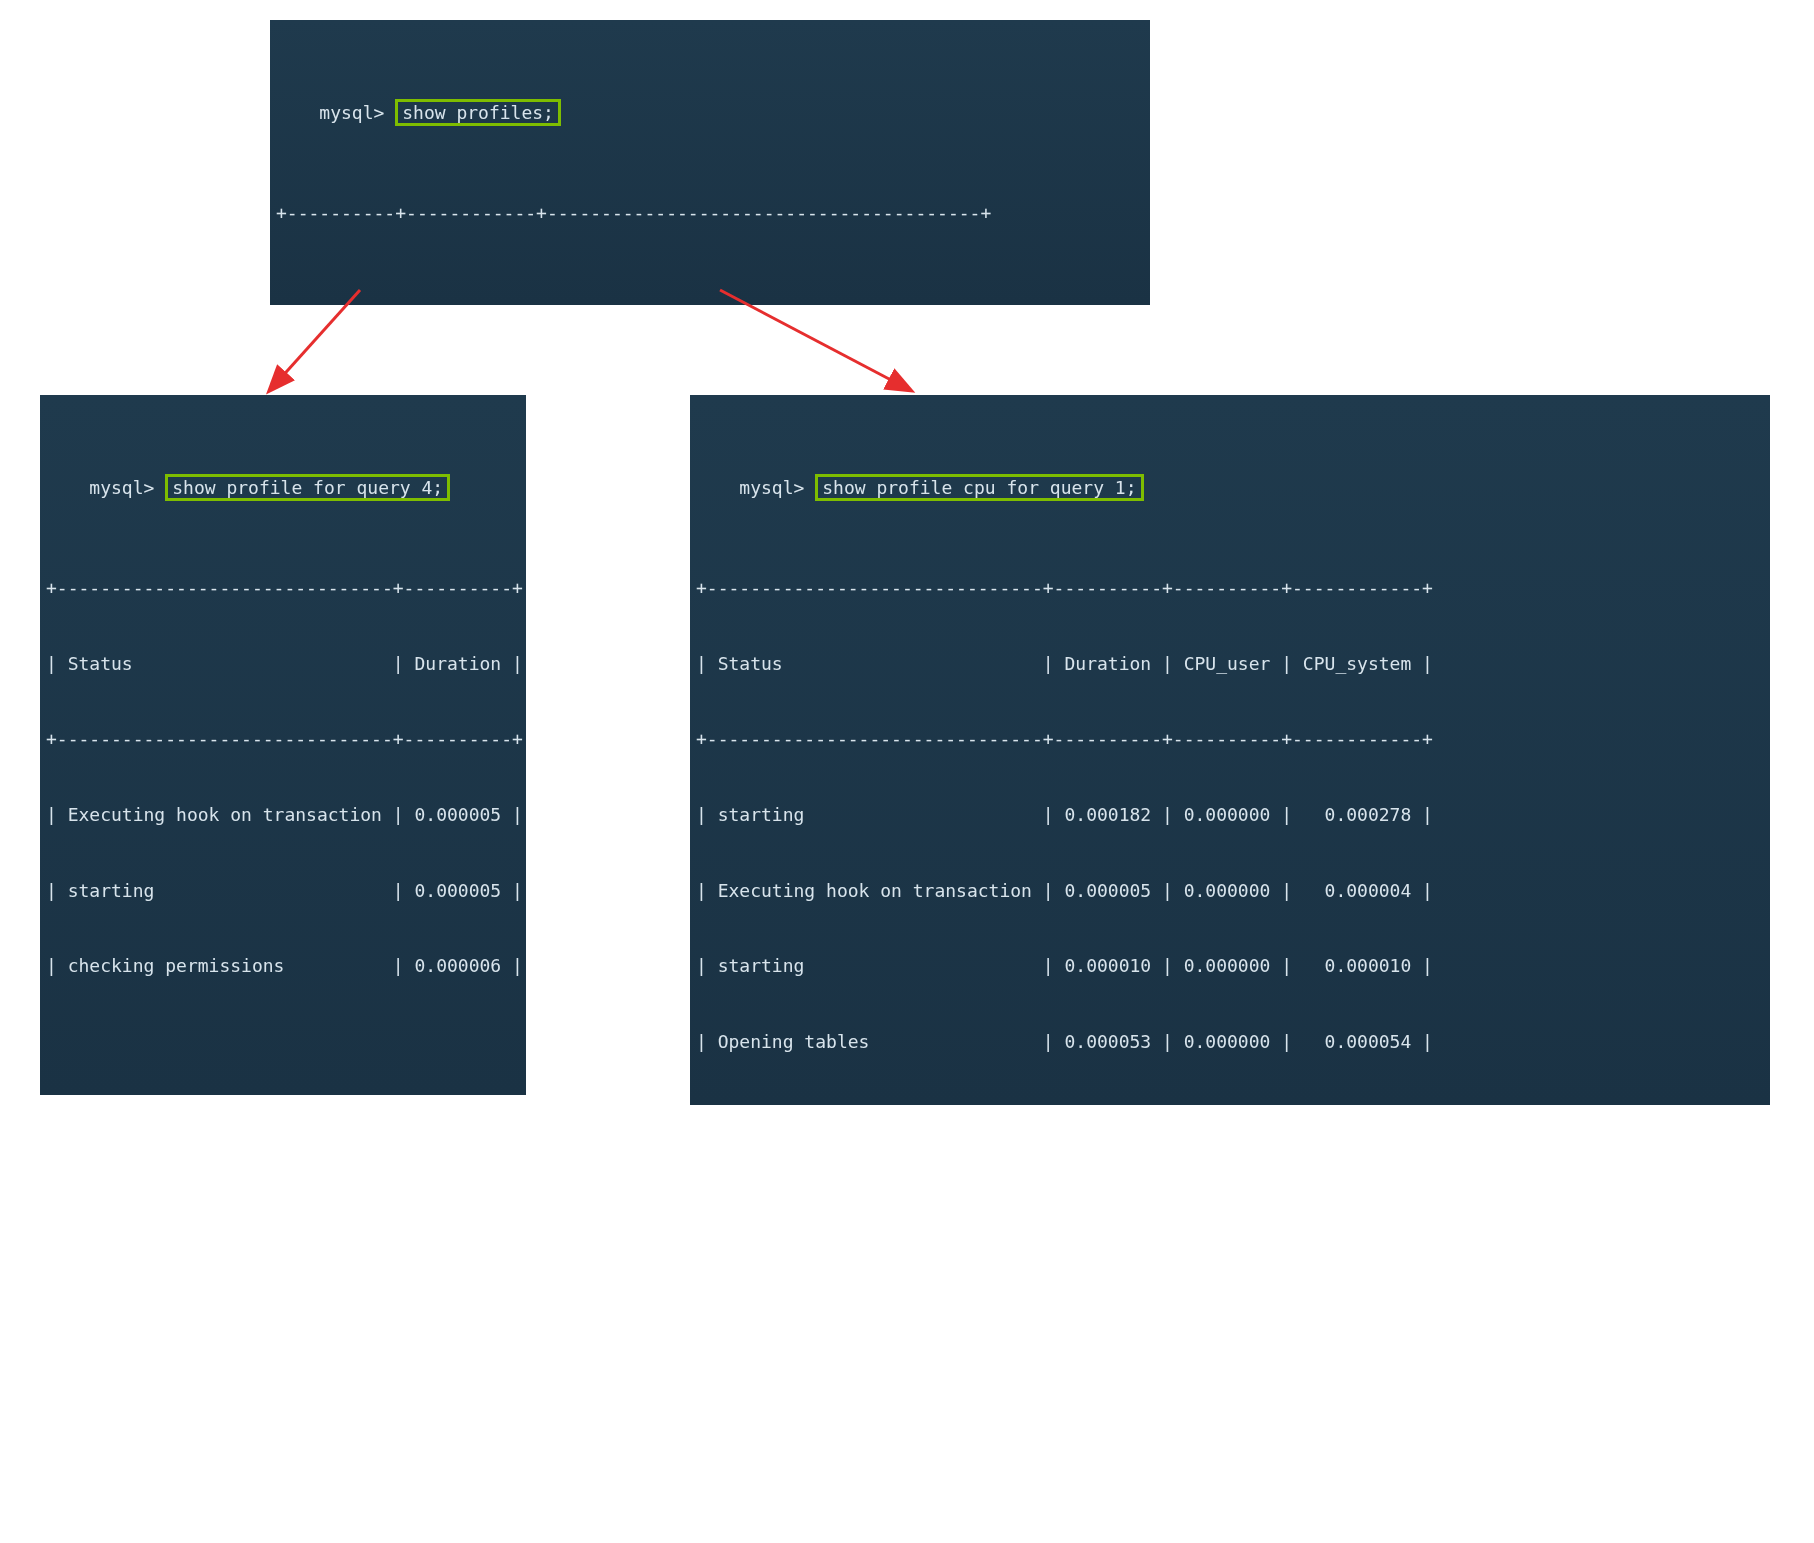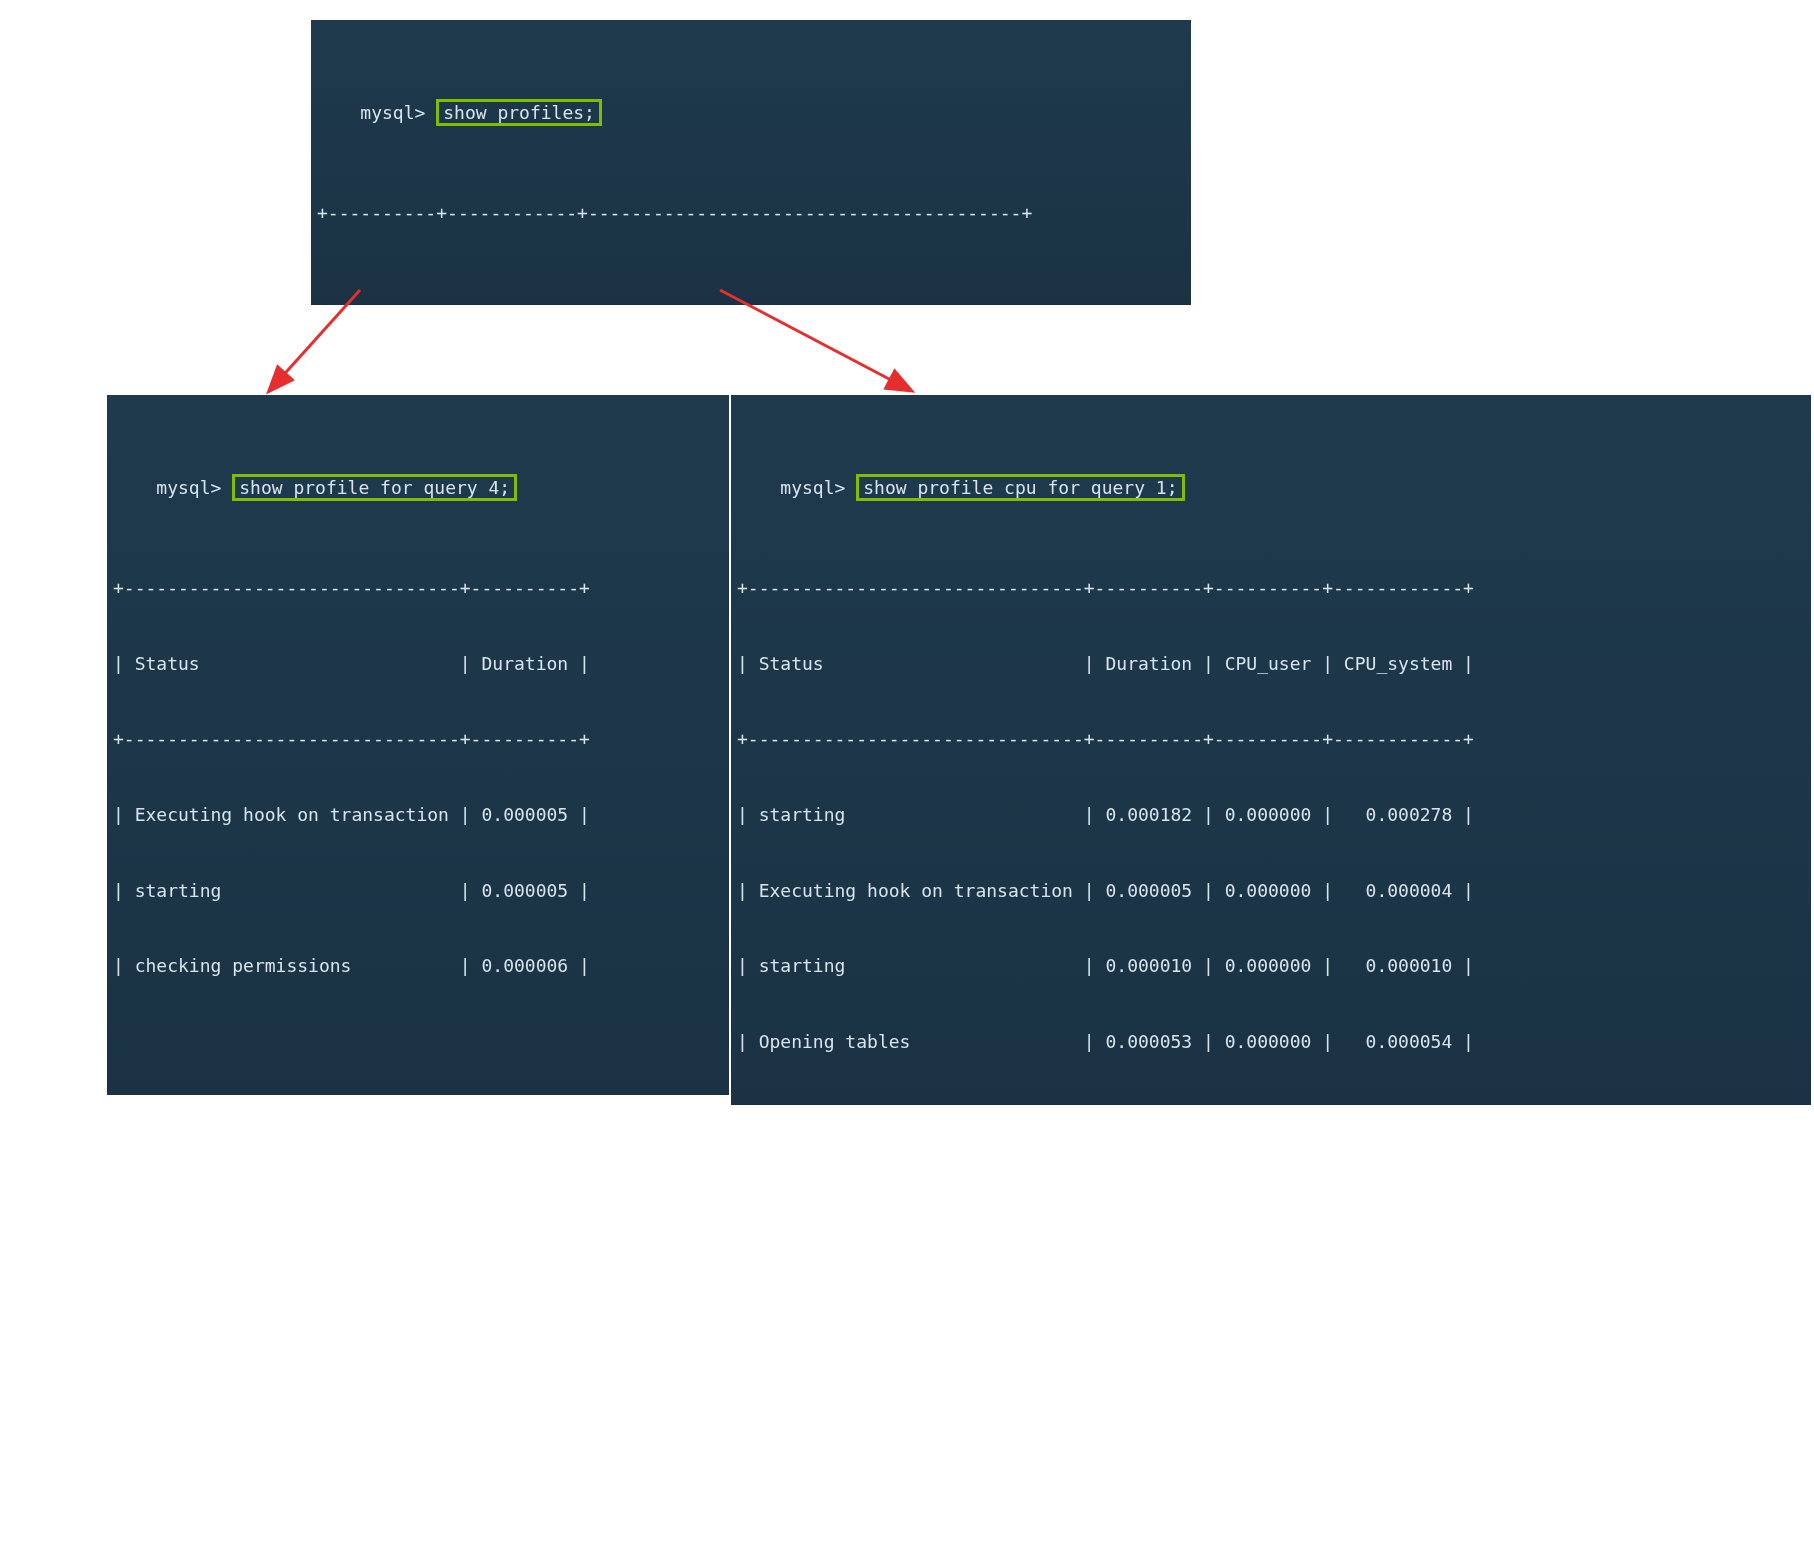--- a/index.html
+++ b/index.html
@@ -14,24 +14,23 @@
     position: relative;
   }
   .terminal {
     position: absolute;
     background: linear-gradient(180deg, #1f3a4d 0%, #1a3244 100%);
     color: #d8e4ec;
     line-height: 1.4;
     padding: 4px 0;
     white-space: pre;
     overflow: hidden;
-    margin-left: 41px;
   }
   #term-top   { left: 270px; top: 20px;  width: 880px; height: 285px; }
-  #term-left  { left: 66px;  top: 395px; width: 622px; height: 700px; }
+  #term-left  { left: 40px;  top: 395px; width: 486px; height: 700px; }
   #term-right { left: 690px; top: 395px; width: 1080px; height: 710px; }
   .prompt { color: #d8e4ec; }
   .greenbox { border: 3px solid #7ebd00; padding: 0 4px; }
   .line { padding: 0 6px; }
   svg.arrow { position: absolute; overflow: visible; pointer-events: none; }
   #arrow-left  { left: 260px; top: 290px; width: 120px; height: 120px; }
   #arrow-right { left: 720px; top: 290px; width: 200px; height: 120px; }
 </style>
 </head>
 <body>

